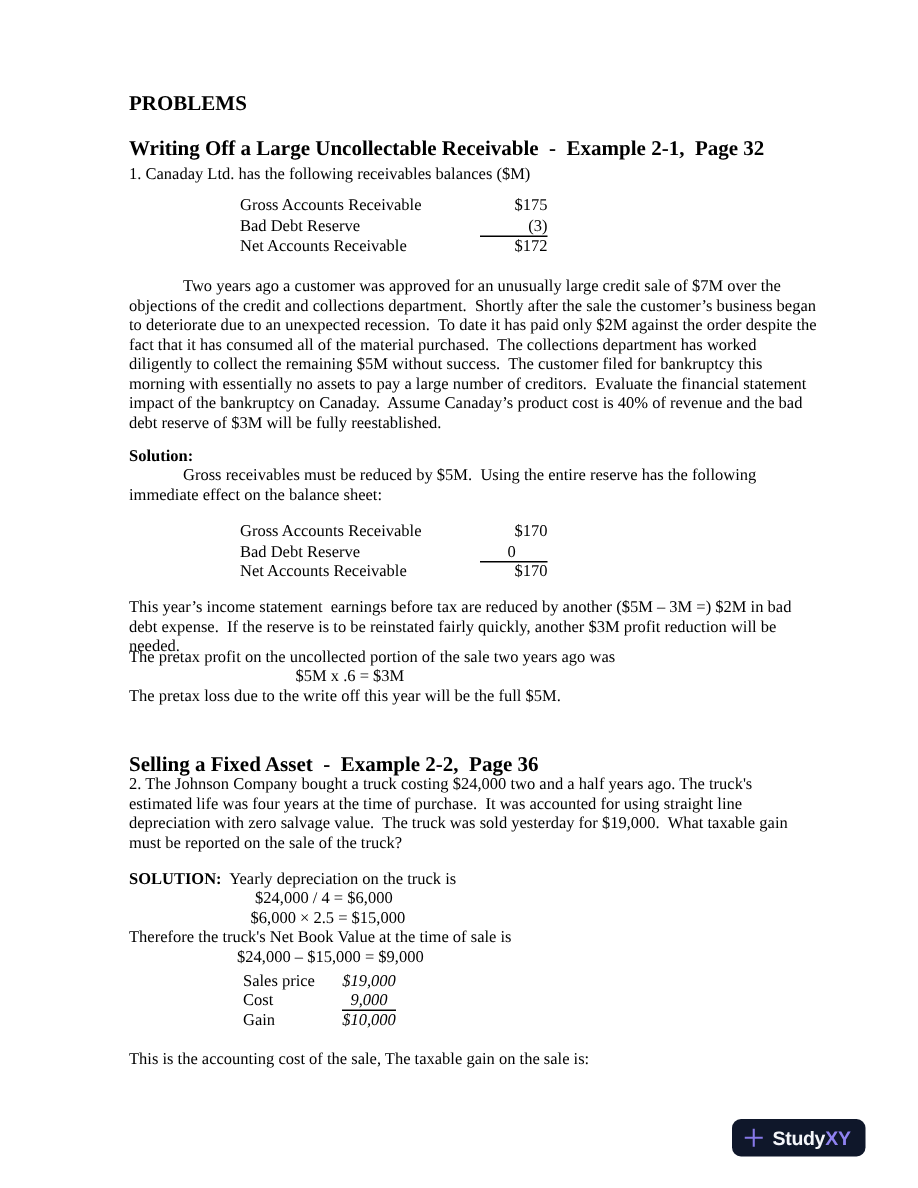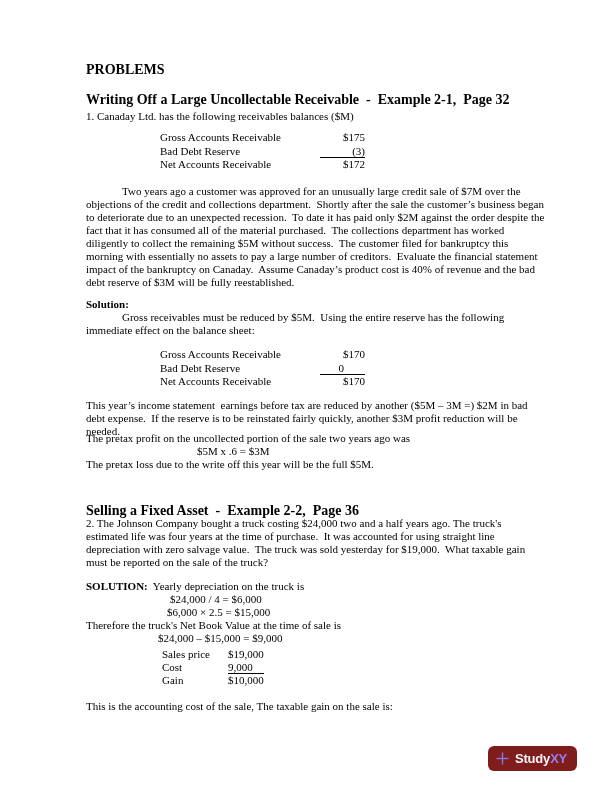--- a/index.html
+++ b/index.html
@@ -12,26 +12,26 @@
   .line { white-space:pre; line-height:13px; height:13px; }
   .b { font-weight:bold; }
   .h14 { font-family:"Liberation Serif", serif; font-weight:bold; font-size:14px; white-space:pre; line-height:16px; }
   .hdr { width:612px; text-align:center; white-space:pre; line-height:13px; }
   .pageno { position:absolute; right:46px; top:0; line-height:13px; }
   
   .frow { display:flex; line-height:13.5px; height:13.5px; }
   .flabel { width:160px; white-space:pre; }
   .fval { width:45px; text-align:right; white-space:pre; }
   .flabel3 { width:66px; white-space:pre; }
-  .fval3 { width:36px; text-align:left; white-space:pre; }
+  .fval3 { width:36px; text-align:center; white-space:pre;font-style:italic; }
   .u { border-bottom:1px solid #000; }
   
   .logo {
     position:absolute; left:488px; top:746px; width:89px; height:25px;
-    background:#7f1d1d; border-radius:6px; display:flex; align-items:center;
+    background:#0f172a; border-radius:6px; display:flex; align-items:center;
     padding-left:7px; box-sizing:border-box;
     font-family:"Liberation Sans", sans-serif;
   }
   .logo .plus { display:flex; align-items:center; margin-right:5px; }
   .logo .word { font-size:13px; font-weight:bold; letter-spacing:-0.2px; }
   .logo .study { color:#f5f6fa; }
   .logo .xy { color:#8f82f0; }
 </style>
 </head>
 <body>

